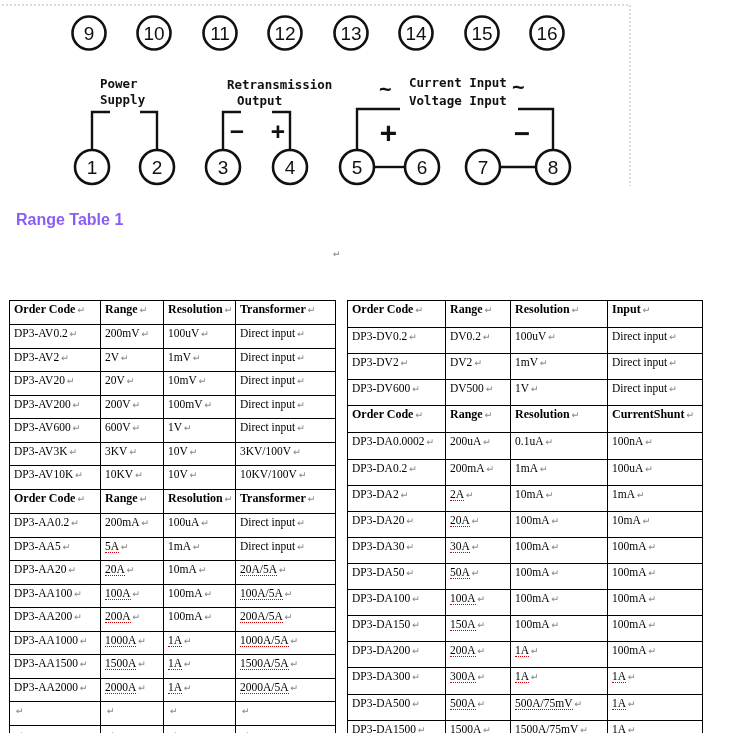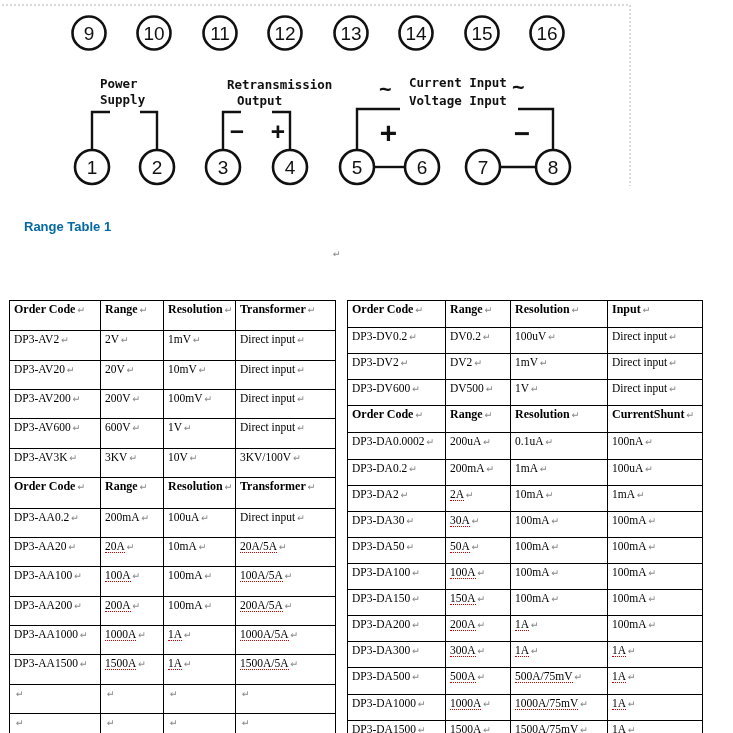--- a/index.html
+++ b/index.html
@@ -7,22 +7,22 @@
         font-family:"Liberation Serif",serif;color:#000;}
 
   
   .diagram{position:absolute;left:0;top:0;}
   .diagram text{fill:#111;}
   .dlabel{font-family:"DejaVu Sans Mono",monospace;font-weight:bold;font-size:12.5px;}
   .dsym{font-family:"DejaVu Sans Mono",monospace;font-weight:bold;}
   .tnum{font-family:"Liberation Sans",sans-serif;font-size:19px;}
 
   
-  .title{position:absolute;left:8px;top:203px;margin:16px;
-         font-family:"Liberation Sans",sans-serif;font-weight:bold;font-size:13px;color:#0369a1;}
+  .title{position:absolute;left:8px;top:203px;margin:8px;
+         font-family:"Liberation Sans",sans-serif;font-weight:bold;font-size:16px;color:#8b5cf6;}
 
   
   table.rt{position:absolute;top:252px;border-collapse:collapse;table-layout:fixed;
            font-size:11.5px;line-height:1.15;margin-top:48px;}
   table.rt td{border:1px solid #000;padding:2px 2px 0 4px;vertical-align:top;
               overflow:hidden;white-space:nowrap;}
   table.rt tr.hdr td{font-weight:bold;font-size:12px;}
   table.rt tr.hdr td .mk{font-weight:normal;}
   #tableLeft{left:9px;width:326px;height:473px;}
   #tableRight{left:347px;width:355px;height:473px;}
@@ -115,20 +115,26 @@
         <col style="width:100px">
       </colgroup>
     <tbody>
         <tr class="hdr">
           <td><span>Order Code</span><span class="mk">↵</span></td>
           <td><span>Range</span><span class="mk">↵</span></td>
           <td><span>Resolution</span><span class="mk">↵</span></td>
           <td><span>Transformer</span><span class="mk">↵</span></td>
         </tr>
         <tr>
+          <td><span>DP3-AV0.2</span><span class="mk">↵</span></td>
+          <td><span>200mV</span><span class="mk">↵</span></td>
+          <td><span>100uV</span><span class="mk">↵</span></td>
+          <td><span>Direct input</span><span class="mk">↵</span></td>
+        </tr>
+        <tr>
           <td><span>DP3-AV2</span><span class="mk">↵</span></td>
           <td><span>2V</span><span class="mk">↵</span></td>
           <td><span>1mV</span><span class="mk">↵</span></td>
           <td><span>Direct input</span><span class="mk">↵</span></td>
         </tr>
         <tr>
           <td><span>DP3-AV20</span><span class="mk">↵</span></td>
           <td><span>20V</span><span class="mk">↵</span></td>
           <td><span>10mV</span><span class="mk">↵</span></td>
           <td><span>Direct input</span><span class="mk">↵</span></td>
@@ -143,34 +149,46 @@
           <td><span>DP3-AV600</span><span class="mk">↵</span></td>
           <td><span>600V</span><span class="mk">↵</span></td>
           <td><span>1V</span><span class="mk">↵</span></td>
           <td><span>Direct input</span><span class="mk">↵</span></td>
         </tr>
         <tr>
           <td><span>DP3-AV3K</span><span class="mk">↵</span></td>
           <td><span>3KV</span><span class="mk">↵</span></td>
           <td><span>10V</span><span class="mk">↵</span></td>
           <td><span>3KV/100V</span><span class="mk">↵</span></td>
+        </tr>
+        <tr>
+          <td><span>DP3-AV10K</span><span class="mk">↵</span></td>
+          <td><span>10KV</span><span class="mk">↵</span></td>
+          <td><span>10V</span><span class="mk">↵</span></td>
+          <td><span>10KV/100V</span><span class="mk">↵</span></td>
         </tr>
         <tr class="hdr">
           <td><span>Order Code</span><span class="mk">↵</span></td>
           <td><span>Range</span><span class="mk">↵</span></td>
           <td><span>Resolution</span><span class="mk">↵</span></td>
           <td><span>Transformer</span><span class="mk">↵</span></td>
         </tr>
         <tr>
           <td><span>DP3-AA0.2</span><span class="mk">↵</span></td>
           <td><span>200mA</span><span class="mk">↵</span></td>
           <td><span>100uA</span><span class="mk">↵</span></td>
           <td><span>Direct input</span><span class="mk">↵</span></td>
         </tr>
         <tr>
+          <td><span>DP3-AA5</span><span class="mk">↵</span></td>
+          <td><span class="sq">5A</span><span class="mk">↵</span></td>
+          <td><span>1mA</span><span class="mk">↵</span></td>
+          <td><span>Direct input</span><span class="mk">↵</span></td>
+        </tr>
+        <tr>
           <td><span>DP3-AA20</span><span class="mk">↵</span></td>
           <td><span class="sq">20A</span><span class="mk">↵</span></td>
           <td><span>10mA</span><span class="mk">↵</span></td>
           <td><span class="sq">20A/5A</span><span class="mk">↵</span></td>
         </tr>
         <tr>
           <td><span>DP3-AA100</span><span class="mk">↵</span></td>
           <td><span class="sq">100A</span><span class="mk">↵</span></td>
           <td><span>100mA</span><span class="mk">↵</span></td>
           <td><span class="sq">100A/5A</span><span class="mk">↵</span></td>
@@ -185,20 +203,26 @@
           <td><span>DP3-AA1000</span><span class="mk">↵</span></td>
           <td><span class="sq">1000A</span><span class="mk">↵</span></td>
           <td><span class="sq">1A</span><span class="mk">↵</span></td>
           <td><span class="sq">1000A/5A</span><span class="mk">↵</span></td>
         </tr>
         <tr>
           <td><span>DP3-AA1500</span><span class="mk">↵</span></td>
           <td><span class="sq">1500A</span><span class="mk">↵</span></td>
           <td><span class="sq">1A</span><span class="mk">↵</span></td>
           <td><span class="sq">1500A/5A</span><span class="mk">↵</span></td>
+        </tr>
+        <tr>
+          <td><span>DP3-AA2000</span><span class="mk">↵</span></td>
+          <td><span class="sq">2000A</span><span class="mk">↵</span></td>
+          <td><span class="sq">1A</span><span class="mk">↵</span></td>
+          <td><span class="sq">2000A/5A</span><span class="mk">↵</span></td>
         </tr>
         <tr>
           <td><span></span><span class="mk">↵</span></td>
           <td><span></span><span class="mk">↵</span></td>
           <td><span></span><span class="mk">↵</span></td>
           <td><span></span><span class="mk">↵</span></td>
         </tr>
         <tr>
           <td><span></span><span class="mk">↵</span></td>
           <td><span></span><span class="mk">↵</span></td>
@@ -264,20 +288,26 @@
           <td><span>1mA</span><span class="mk">↵</span></td>
           <td><span>100uA</span><span class="mk">↵</span></td>
         </tr>
         <tr>
           <td><span>DP3-DA2</span><span class="mk">↵</span></td>
           <td><span class="sq">2A</span><span class="mk">↵</span></td>
           <td><span>10mA</span><span class="mk">↵</span></td>
           <td><span>1mA</span><span class="mk">↵</span></td>
         </tr>
         <tr>
+          <td><span>DP3-DA20</span><span class="mk">↵</span></td>
+          <td><span class="sq">20A</span><span class="mk">↵</span></td>
+          <td><span>100mA</span><span class="mk">↵</span></td>
+          <td><span>10mA</span><span class="mk">↵</span></td>
+        </tr>
+        <tr>
           <td><span>DP3-DA30</span><span class="mk">↵</span></td>
           <td><span class="sq">30A</span><span class="mk">↵</span></td>
           <td><span>100mA</span><span class="mk">↵</span></td>
           <td><span>100mA</span><span class="mk">↵</span></td>
         </tr>
         <tr>
           <td><span>DP3-DA50</span><span class="mk">↵</span></td>
           <td><span class="sq">50A</span><span class="mk">↵</span></td>
           <td><span>100mA</span><span class="mk">↵</span></td>
           <td><span>100mA</span><span class="mk">↵</span></td>
@@ -306,26 +336,20 @@
           <td><span class="sq">1A</span><span class="mk">↵</span></td>
           <td><span class="sq">1A</span><span class="mk">↵</span></td>
         </tr>
         <tr>
           <td><span>DP3-DA500</span><span class="mk">↵</span></td>
           <td><span class="sq">500A</span><span class="mk">↵</span></td>
           <td><span class="sq">500A/75mV</span><span class="mk">↵</span></td>
           <td><span class="sq">1A</span><span class="mk">↵</span></td>
         </tr>
         <tr>
-          <td><span>DP3-DA1000</span><span class="mk">↵</span></td>
-          <td><span class="sq">1000A</span><span class="mk">↵</span></td>
-          <td><span class="sq">1000A/75mV</span><span class="mk">↵</span></td>
-          <td><span class="sq">1A</span><span class="mk">↵</span></td>
-        </tr>
-        <tr>
           <td><span>DP3-DA1500</span><span class="mk">↵</span></td>
           <td><span class="sq">1500A</span><span class="mk">↵</span></td>
           <td><span class="sq">1500A/75mV</span><span class="mk">↵</span></td>
           <td><span class="sq">1A</span><span class="mk">↵</span></td>
         </tr>
         <tr>
           <td><span>DP3-DA2000</span><span class="mk">↵</span></td>
           <td><span class="sq">2000A</span><span class="mk">↵</span></td>
           <td><span class="sq">2000A/75mV</span><span class="mk">↵</span></td>
           <td><span class="sq">1A</span><span class="mk">↵</span></td>

